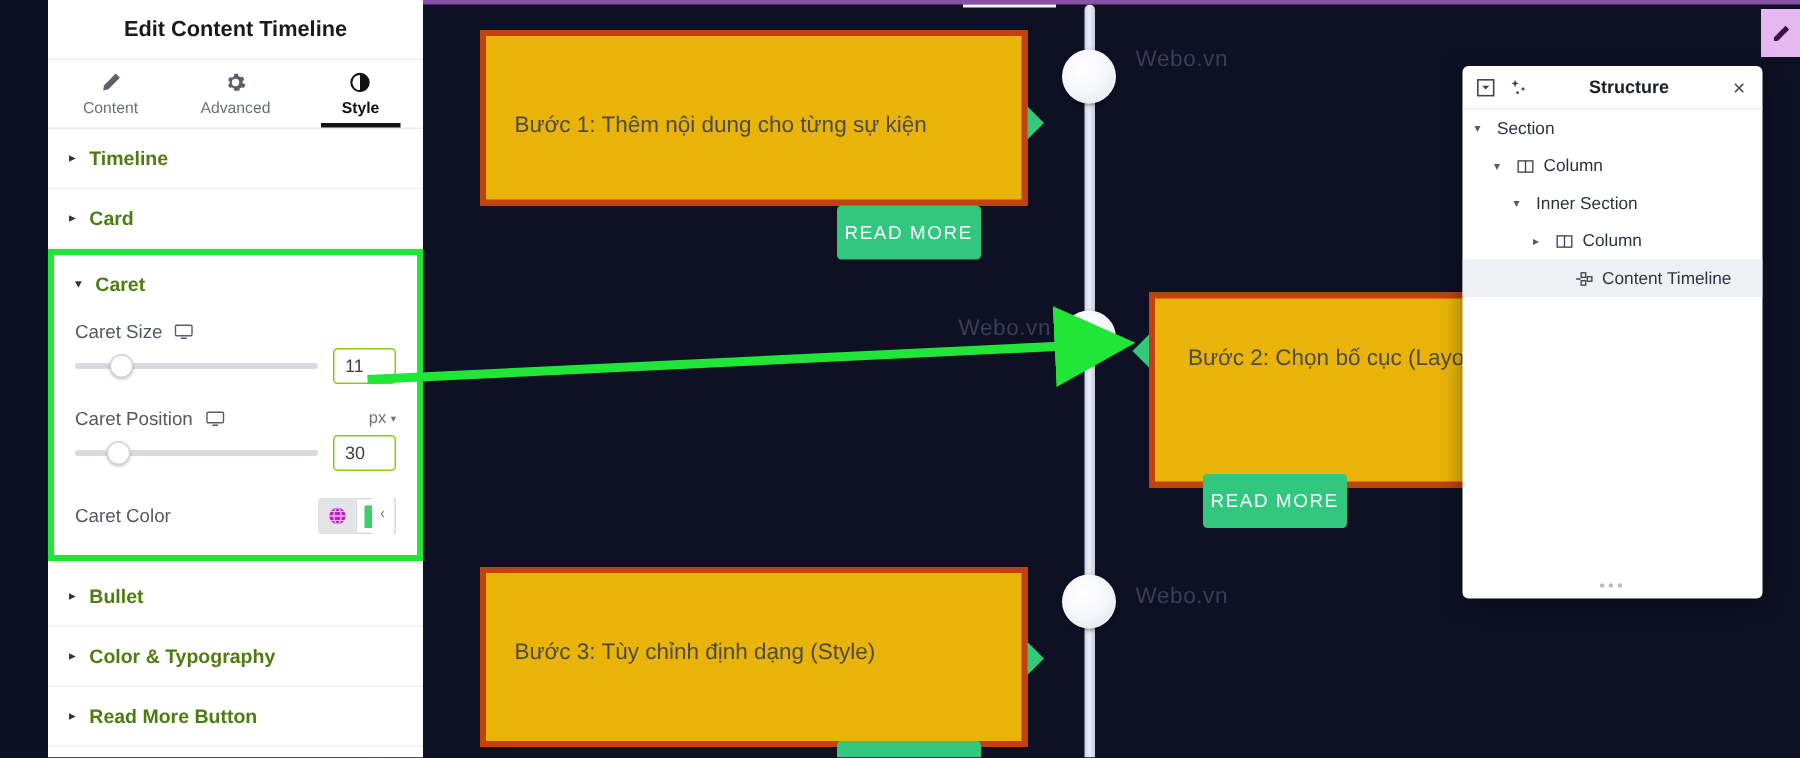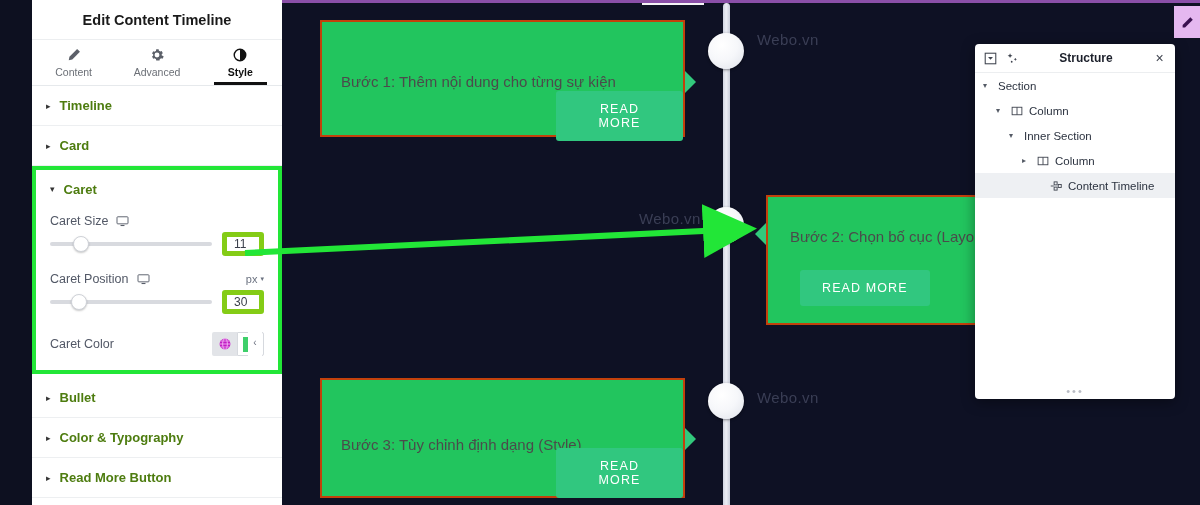--- a/index.html
+++ b/index.html
@@ -47,51 +47,51 @@
   .watermark {
     position: absolute; font-size: 15px; color: #3a3e55; letter-spacing: .4px;
     font-family: "Liberation Sans", sans-serif;
   }
   #wm-1 { left: 505px; top: 28px; }
   #wm-2 { left: 387px; top: 207px; }
   #wm-3 { left: 505px; top: 386px; }
 
   
   .card {
-    position: absolute; background: #22c55e; border: 2px solid #c2410c;
+    position: absolute; background: #eab308; border: 4px solid #c2410c;
   }
   .card-text {
     position: absolute; font-size: 15px; color: #4b4b4b;
     font-family: "Liberation Sans", sans-serif;
   }
   .read-more {
     position: absolute; background: #31c77f; color: #fff; border: none;
-    font-size: 12.5px; letter-spacing: 1.1px; padding: 11px 22px;
-    font-family: "Liberation Sans", sans-serif; border-radius: 3px; cursor: pointer;
+    font-size: 12.5px; letter-spacing: 1.1px; padding: 11px 5px;
+    font-family: "Liberation Sans", sans-serif; border-radius: 3px; cursor: pointer; margin-top: 44px;
   }
   .caret { position: absolute; width: 0; height: 0; }
   .caret-right {
     border-top: 11px solid transparent; border-bottom: 11px solid transparent;
     border-left: 11px solid #32c97c;
   }
   .caret-left {
     border-top: 11px solid transparent; border-bottom: 11px solid transparent;
     border-right: 11px solid #32c97c;
   }
 
   #card-1 { left: 68px; top: 17px; width: 365px; height: 117px; }
   #card-1 .card-text { left: 19px; top: 51px; }
   #card-1 .read-more { left: 234px; top: 69px; }
 
   #card-2 { left: 514px; top: 192px; width: 300px; height: 130px; }
   #card-2 .card-text { left: 22px; top: 31px; }
   #card-2 .read-more { left: 32px; top: 73px; }
 
   #card-3 { left: 68px; top: 375px; width: 365px; height: 120px; }
-  #card-3 .card-text { left: 19px; top: 56px; }
+  #card-3 .card-text { left: 19px; top: 44px; }
   #card-3 .read-more { left: 234px; top: 68px; }
 
   
   #sidebar {
     position: absolute; left: 0; top: 0; width: 250px; height: 505px;
     background: #ffffff; overflow: hidden; margin-left: 32px;
   }
   #panel-title {
     height: 40px; display: flex; align-items: center; justify-content: center;
     font-size: 14.5px; font-weight: bold; color: #1a1a1a;
@@ -136,21 +136,21 @@
     padding: 4px 14px 10px 14px; display: flex; align-items: center; gap: 10px;
   }
   .track {
     position: relative; flex: 1; height: 4px; background: #d8dadf; border-radius: 3px;
   }
   .thumb {
     position: absolute; top: -6px; width: 16px; height: 16px; border-radius: 50%;
     background: #fff; border: 1px solid #cfd2d8; box-shadow: 0 1px 2px rgba(0,0,0,.22);
   }
   .num-box {
-    width: 42px; height: 24px; border: 5px solid #84cc16; border-radius: 3px;
+    width: 42px; height: 24px; border: 1px solid #84cc16; border-radius: 3px;
     font-size: 12px; color: #3a3f4a; display: flex; align-items: center;
     padding-left: 7px; background: #fff;
   }
   .color-row {
     padding: 8px 14px 14px 14px; display: flex; align-items: center;
   }
   .color-ctl { margin-left: auto; display: flex; align-items: center; }
   .dyn-btn {
     width: 25px; height: 24px; background: #e2e4e8; display: flex;
     align-items: center; justify-content: center; cursor: pointer;

